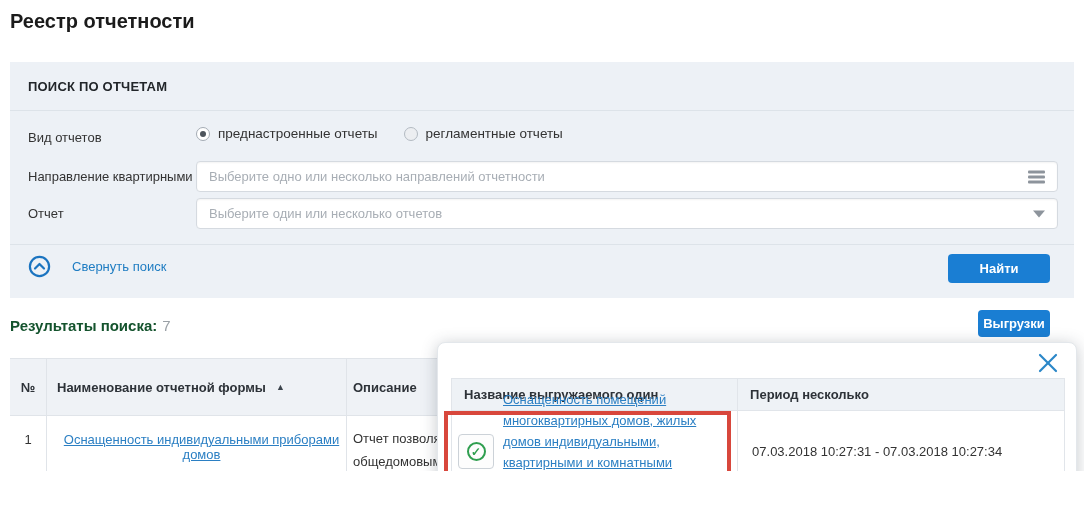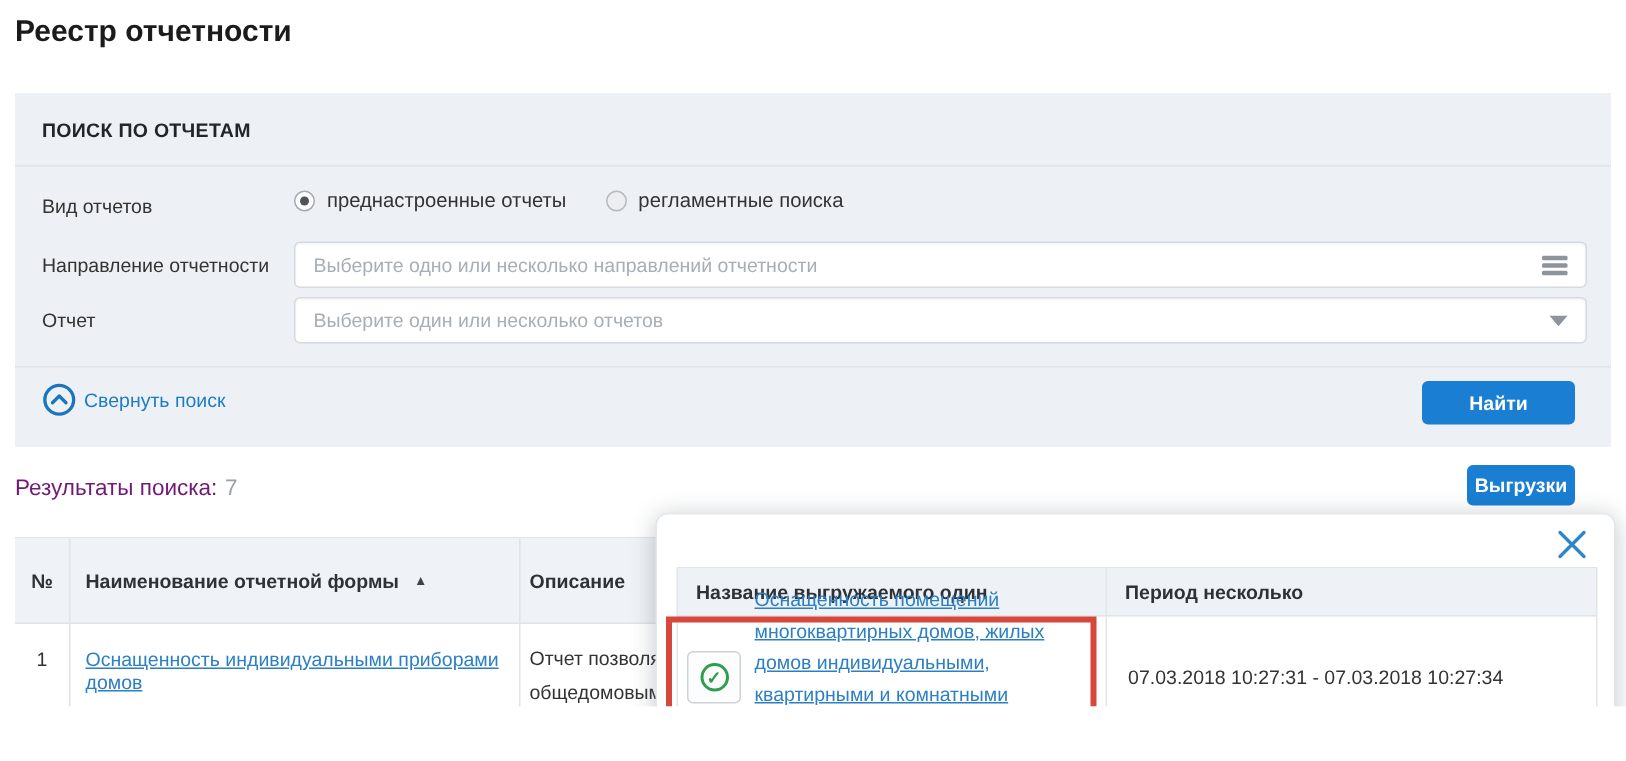--- a/index.html
+++ b/index.html
@@ -30,35 +30,35 @@
   .field input{
     position:absolute;left:0;top:0;width:100%;height:100%;border:none;outline:none;background:transparent;
     padding:0 44px 0 12px;font-family:"Liberation Sans",sans-serif;font-size:13px;color:#0c4a6e;box-sizing:border-box;
   }
   .field input::placeholder{color:#a8aeb5;opacity:1;}
   .icon-right{position:absolute;right:12px;top:50%;transform:translateY(-50%);}
   .hamburger span{display:block;width:17px;height:3px;background:#8d949c;margin:2px 0;border-radius:1px;}
   .caret-down{width:0;height:0;border-left:6px solid transparent;border-right:6px solid transparent;border-top:7px solid #8d949c;}
   .panel-divider{position:absolute;left:0;top:182px;width:100%;height:0;border-top:1px solid #dde3e9;}
   .collapse-link{position:absolute;left:18px;top:193px;display:flex;align-items:center;gap:5px;cursor:pointer;}
-  .collapse-text{font-size:13px;color:#1e7cc2;}
+  .collapse-text{font-size:13px;color:#1e7cc2;margin-left:16px;}
   .find-btn{position:absolute;right:24px;top:192px;width:102px;height:29px;background:#1a7ed3;color:#fff;
     font-size:13px;font-weight:bold;border:none;border-radius:4px;display:flex;align-items:center;justify-content:center;cursor:pointer;margin-left:16px;}
   
   .results-line{left:10px;top:317px;font-size:15px;}
-  .results-label{font-weight:normal;color:#701a75;}
+  .results-label{font-weight:bold;color:#14532d;}
   .results-count{color:#9aa0a6;margin-left:5px;}
   .exports-btn{left:978px;top:310px;width:72px;height:27px;background:#1a7ed3;color:#fff;font-size:13px;font-weight:bold;
     border:none;border-radius:4px;display:flex;align-items:center;justify-content:center;cursor:pointer;position:absolute;}
   
   .main-table{left:10px;top:358px;width:1064px;height:149px;border-top:1px solid #e0e4e9;}
   .mt-header{position:absolute;left:0;top:0;width:100%;height:57px;background:#eff2f6;border-bottom:1px solid #e0e4e9;box-sizing:border-box;display:flex;}
   .mt-body{position:absolute;left:0;top:57px;width:100%;height:92px;display:flex;background:#fff;}
   .col-num{width:37px;box-sizing:border-box;border-right:1px solid #e0e4e9;display:flex;align-items:center;justify-content:center;}
-  .col-name{width:300px;box-sizing:border-box;border-right:1px solid #e0e4e9;padding-left:10px;display:flex;align-items:center;}
+  .col-name{width:300px;box-sizing:border-box;border-right:1px solid #e0e4e9;padding-left:10px;display:flex;align-items:center;text-align:center;}
   .col-desc{flex:1;box-sizing:border-box;padding-left:6px;display:flex;align-items:center;}
   .mt-header .hdr{font-size:13px;font-weight:bold;color:#2d3238;}
   .sort-arrow{font-size:9px;color:#3c444c;margin-left:10px;}
   .cell-num{font-size:13px;color:#333;align-self:flex-start;margin-top:16px;}
   .row-link{font-size:13px;color:#2b7fc3;text-decoration:underline;align-self:flex-start;margin-top:16px;cursor:pointer;}
   .cell-desc{font-size:13px;color:#333;line-height:23px;white-space:pre-line;align-self:flex-start;margin-top:11px;}
   
   .popup{left:437px;top:342px;width:640px;height:230px;background:#fff;border:1px solid #e3e7eb;border-radius:8px 8px 0 0;
     box-shadow:0 2px 16px rgba(50,60,75,.28);box-sizing:border-box;z-index:5;}
   .popup-close{position:absolute;right:14px;top:6px;width:28px;height:28px;cursor:pointer;display:flex;align-items:center;justify-content:center;}
@@ -89,25 +89,25 @@
     </div>
 
     <div class="abs form-label lbl-type">Вид отчетов</div>
     <div class="abs radio-group">
       <div class="radio-opt">
         <span class="radio-circle on"></span>
         <span class="radio-label">преднастроенные отчеты</span>
       </div>
       <div class="radio-opt">
         <span class="radio-circle off"></span>
-        <span class="radio-label">регламентные поиска</span>
+        <span class="radio-label">регламентные отчеты</span>
       </div>
     </div>
 
-    <div class="abs form-label lbl-direction">Направление отчетности</div>
+    <div class="abs form-label lbl-direction">Направление квартирными</div>
     <div class="abs field field-direction">
       <input type="text" placeholder="Выберите одно или несколько направлений отчетности" style="">
       <span class="icon-right hamburger">
           <span></span>
           <span></span>
           <span></span>
         </span>
     </div>
 
     <div class="abs form-label lbl-report">Отчет</div>

